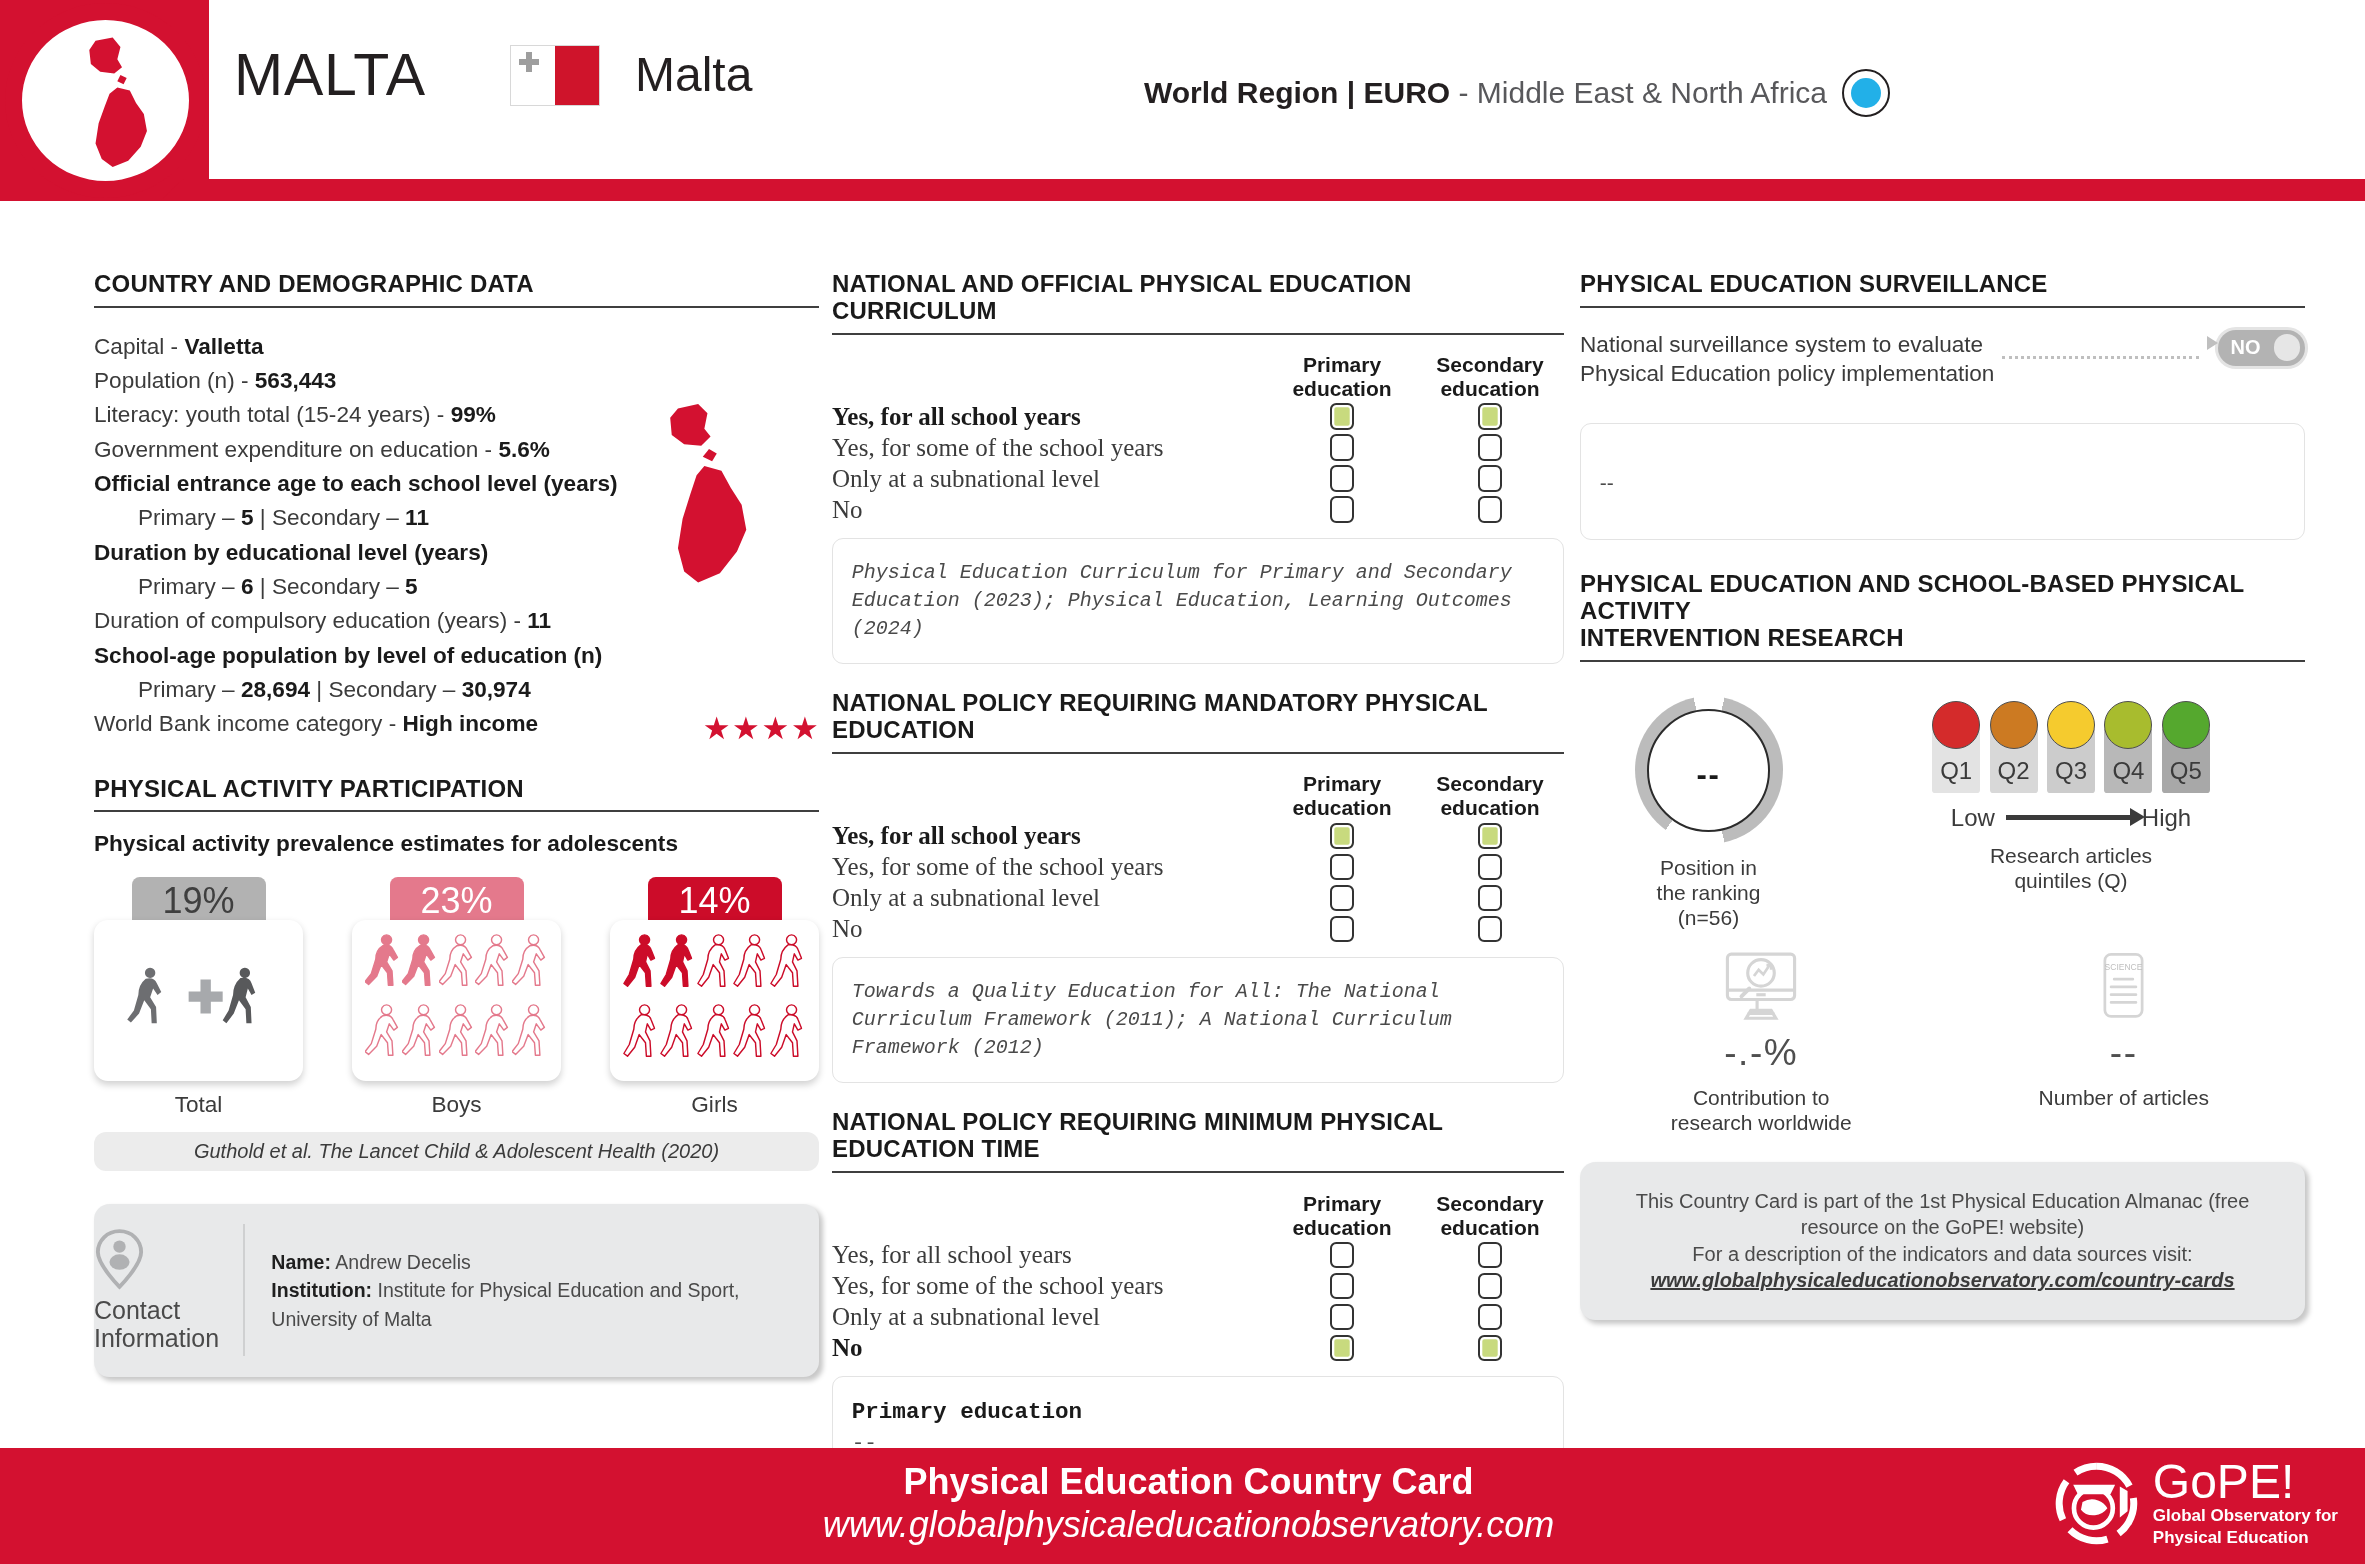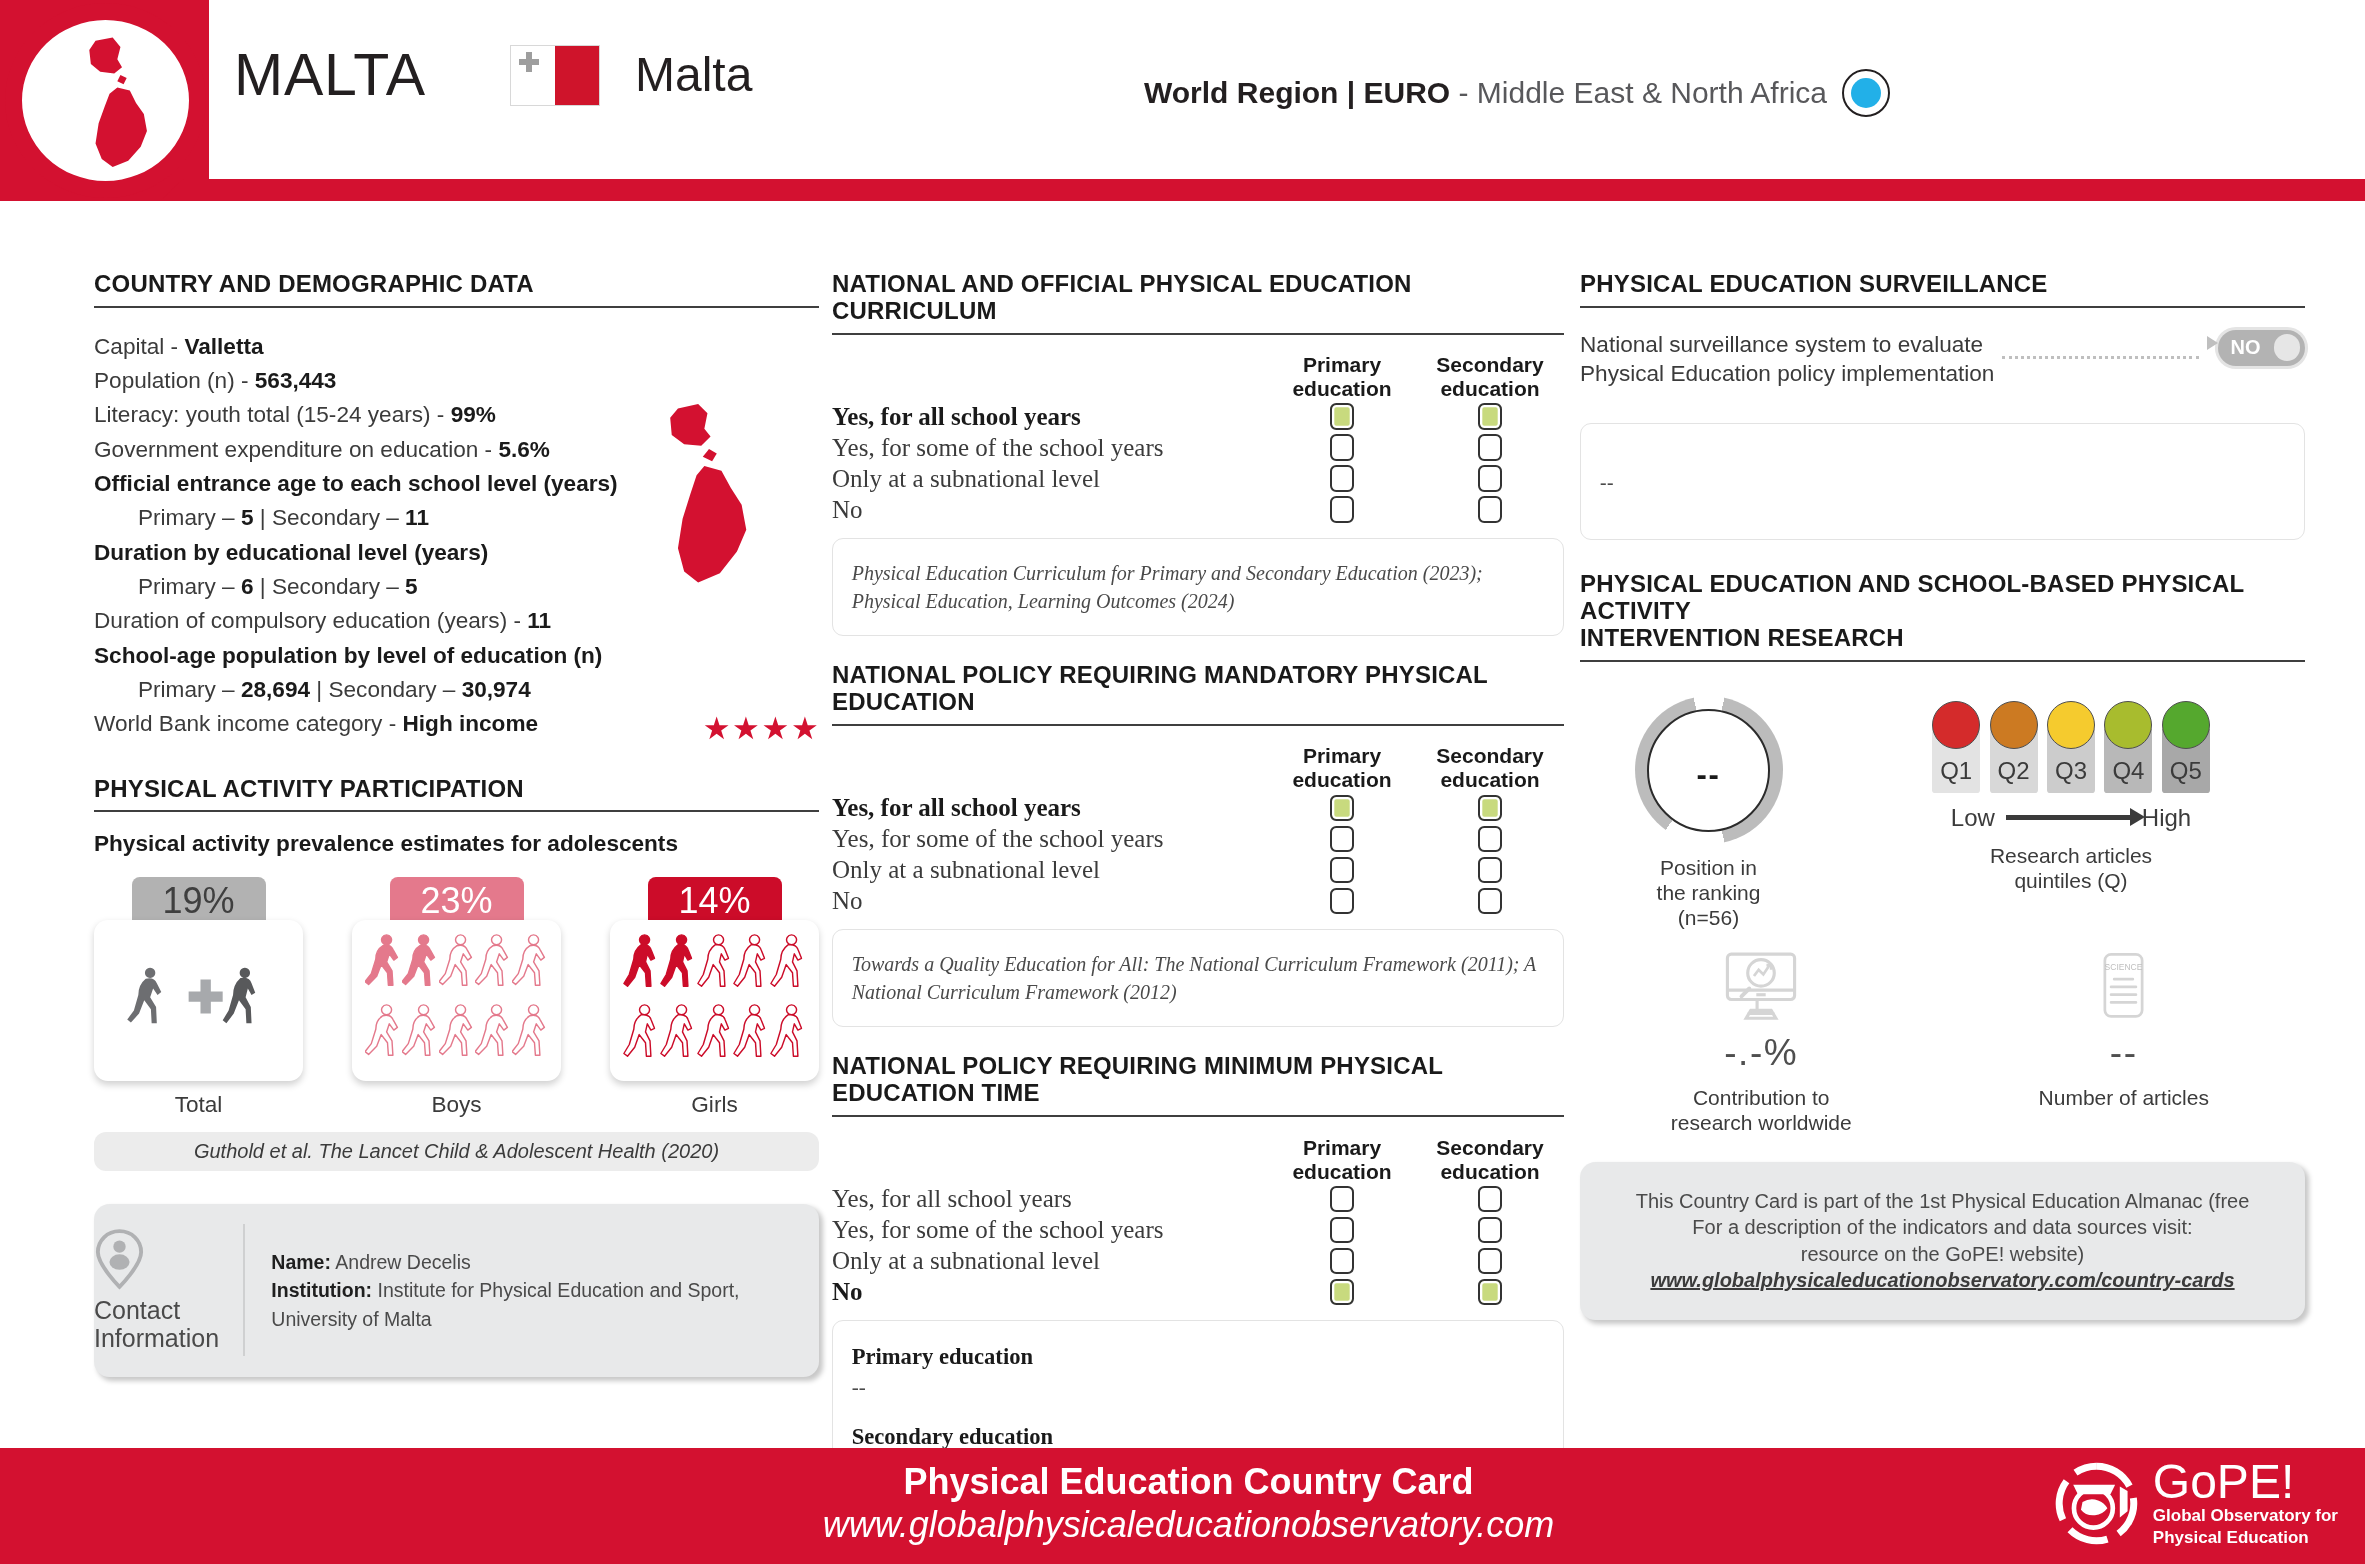--- a/index.html
+++ b/index.html
@@ -138,21 +138,21 @@
   .cb-lbl.on { font-weight:700; color:#1a1a1a; }
   .cb-cell { width:148px; display:flex; justify-content:center; }
   .cb {
     width:23.4px; height:26.5px; border:2.3px solid #333333; border-radius:6.2px;
     background:#ffffff;
   }
   .cb.checked { background:#c8da7e; box-shadow:inset 0 0 0 2.3px #ffffff; }
   .note-box {
     margin-top:12.5px; border:1.6px solid #e3e3e3; border-radius:11px;
     padding:20px 18.7px; font-style:italic; font-size:20px; color:#4a4a4a; line-height:1.4;
-    font-family:Liberation Serif, serif;
+    font-family:Liberation Mono, monospace;
   }
   .note-box.xtall { min-height:195px; }
   .nb-head { font-style:normal; font-weight:700; font-size:22.6px; color:#1a1a1a; }
   .nb-val { font-style:normal; font-size:21px; color:#4a4a4a; }
 
   
   .surv-row { margin-top:22px; display:flex; align-items:flex-start; }
   .surv-txt { font-size:22.6px; color:#3b3b3b; line-height:1.32; white-space:nowrap;
               font-family:"Liberation Sans Narrow","Liberation Sans",sans-serif; }
   .surv-dots {
@@ -686,22 +686,22 @@
           <path d="M26 36 H50 M22 46 H54 M22 56 H54 M22 66 H54" stroke="#d5d5d5" stroke-width="3.5" stroke-linecap="round"></path>
         </svg>
         <div class="bigval">--</div>
         <div class="cap">Number of articles</div>
       </div>
     </div>
   </div>
 
   <div class="info-box">
     <div>This Country Card is part of the 1st Physical Education Almanac (free</div>
+    <div>resource on the GoPE! website)</div>
     <div>For a description of the indicators and data sources visit:</div>
-    <div>resource on the GoPE! website)</div>
     <div class="info-link">www.globalphysicaleducationobservatory.com/country-cards</div>
   </div>
 </div>
 
 <div class="footer">
   <div class="footer-txt">
     <div class="footer-t1">Physical Education Country Card</div>
     <div class="footer-t2">www.globalphysicaleducationobservatory.com</div>
   </div>
   <div class="gope">

